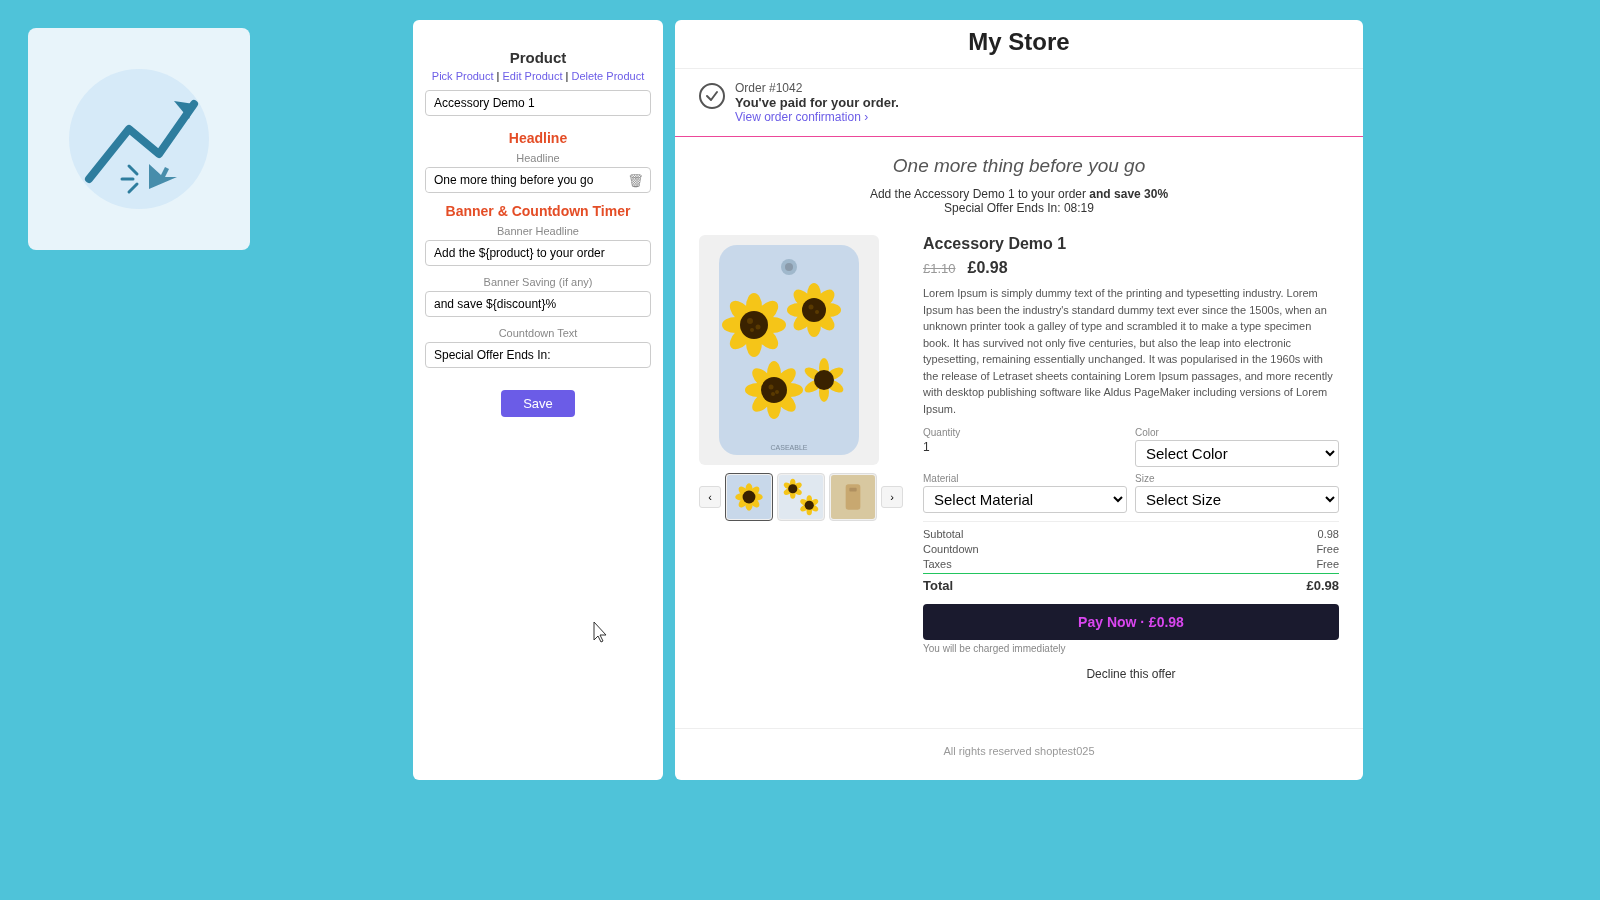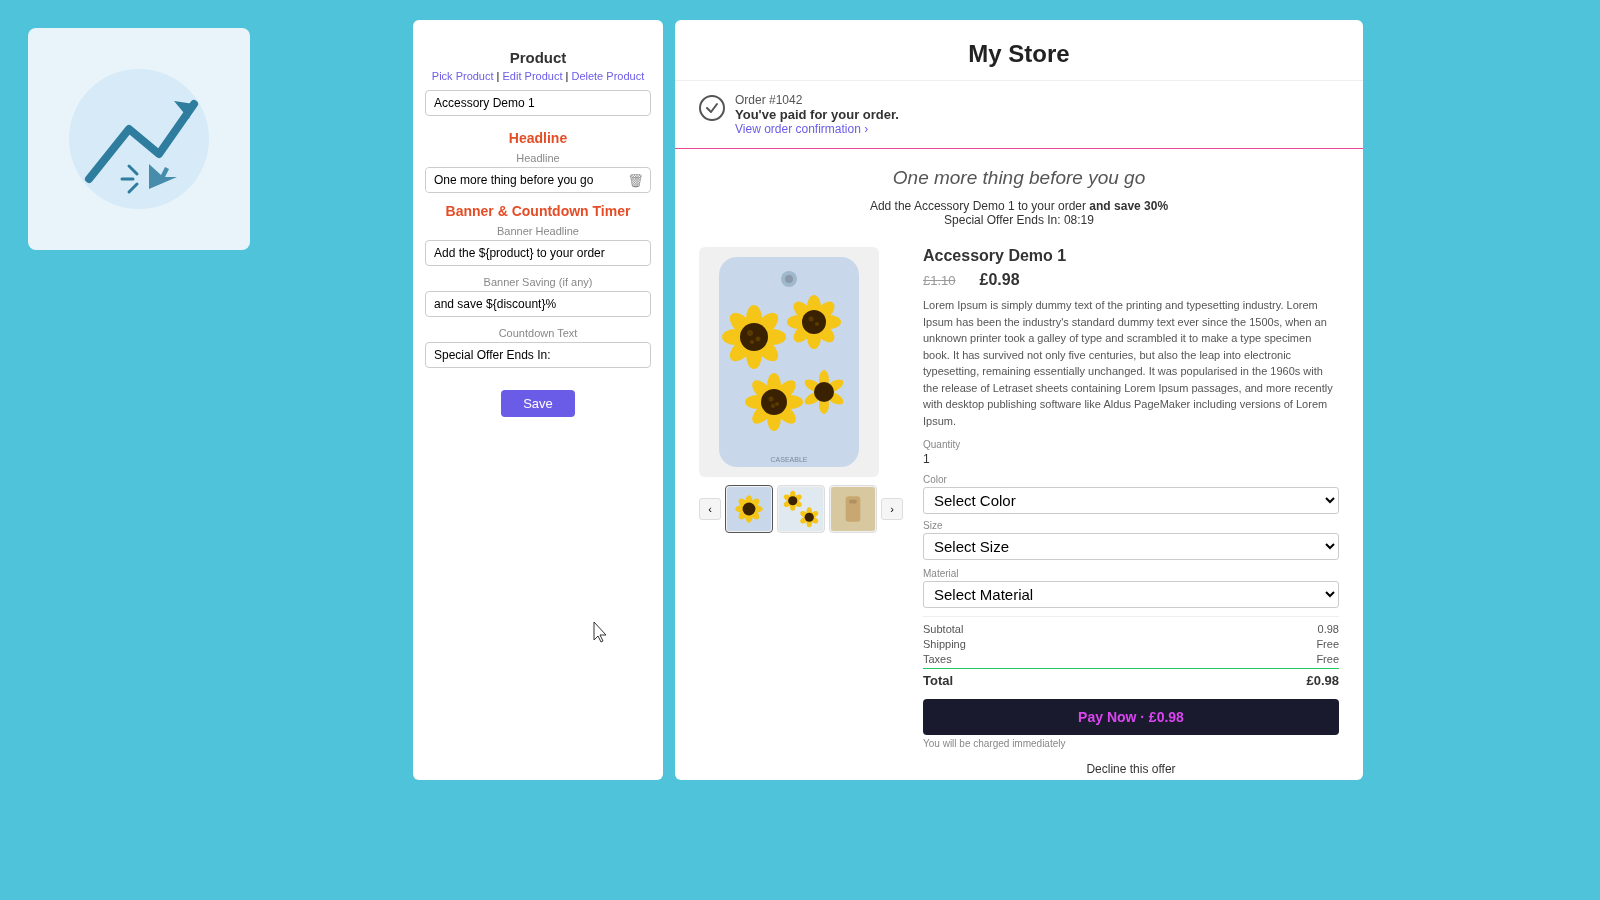--- a/index.html
+++ b/index.html
@@ -131,21 +131,21 @@
       background: white;
       border-radius: 6px;
       overflow-y: auto;
       overflow-x: hidden;
     }
     .right-panel::-webkit-scrollbar { width: 6px; }
     .right-panel::-webkit-scrollbar-thumb { background: #ccc; border-radius: 3px; }
 
     .store-header {
       text-align: center;
-      padding: 20px 0 12px;
+      padding: 8px 0 12px;
       font-size: 24px;
       font-weight: bold;
       color: #222;
       border-bottom: 1px solid #eee;
     }
 
     .order-confirmed {
       display: flex;
       align-items: flex-start;
       padding: 12px 24px;
@@ -243,21 +243,21 @@
     }
     .product-name {
       font-size: 16px;
       font-weight: bold;
       color: #333;
       margin-bottom: 6px;
     }
     .price-row {
       display: flex;
       align-items: center;
-      gap: 24px;
+      gap: 12px;
       margin-bottom: 8px;
     }
     .price-original {
       font-size: 13px;
       color: #999;
       text-decoration: line-through;
     }
     .price-sale {
       font-size: 16px;
       font-weight: bold;
@@ -266,21 +266,20 @@
     .product-desc {
       font-size: 11px;
       color: #555;
       line-height: 1.5;
       margin-bottom: 10px;
     }
     .variant-row {
       display: flex;
       gap: 8px;
       margin-bottom: 6px;
-      flex-direction: column;
     }
     .variant-group {
       flex: 1;
     }
     .variant-label {
       font-size: 10px;
       color: #888;
       margin-bottom: 2px;
     }
     .variant-value {
@@ -579,40 +578,40 @@
         </div>
         <div class="variant-group">
           <div class="variant-label">Color</div>
           <select class="variant-select">
             <option>Select Color</option>
           </select>
         </div>
       </div>
       <div class="variant-row">
         <div class="variant-group">
+          <div class="variant-label">Material</div>
+          <select class="variant-select">
+            <option>Select Material</option>
+          </select>
+        </div>
+        <div class="variant-group">
           <div class="variant-label">Size</div>
           <select class="variant-select">
             <option>Select Size</option>
           </select>
         </div>
-        <div class="variant-group">
-          <div class="variant-label">Material</div>
-          <select class="variant-select">
-            <option>Select Material</option>
-          </select>
-        </div>
       </div>
 
       <div class="price-breakdown">
         <div class="price-line">
           <span>Subtotal</span>
           <span>0.98</span>
         </div>
         <div class="price-line">
-          <span>Shipping</span>
+          <span>Countdown</span>
           <span>Free</span>
         </div>
         <div class="price-line">
           <span>Taxes</span>
           <span>Free</span>
         </div>
         <div class="price-line total">
           <span>Total</span>
           <span>£0.98</span>
         </div>

